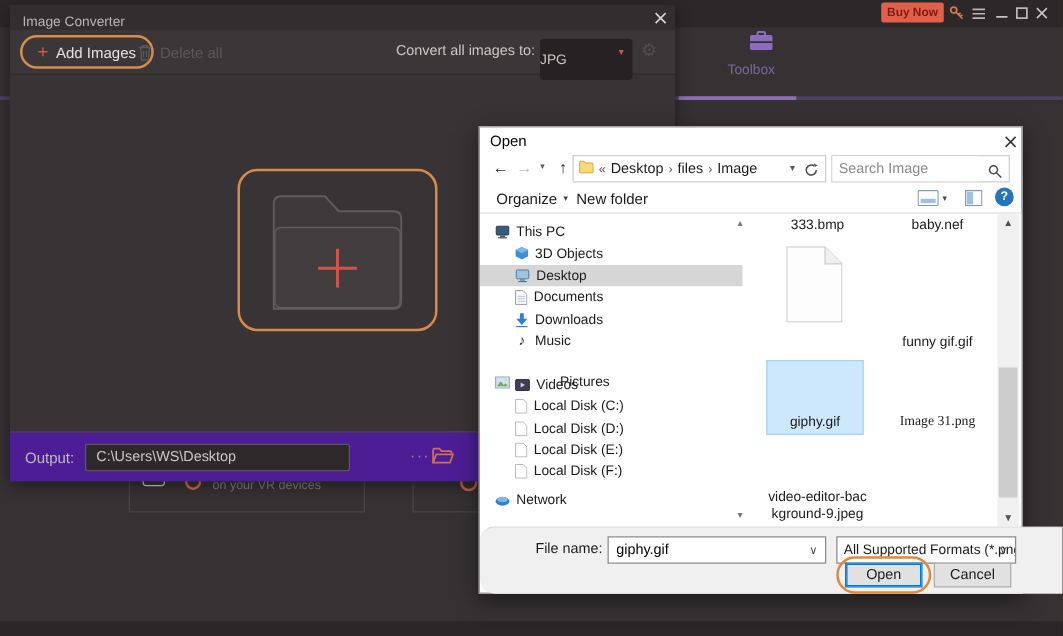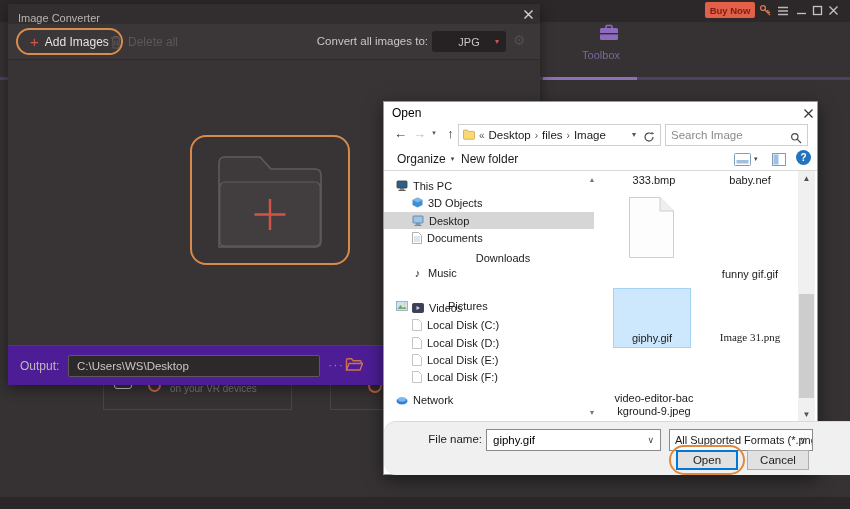--- a/index.html
+++ b/index.html
@@ -34,29 +34,29 @@
                 display:flex; align-items:flex-end; padding:0 10px; }
   .conv-title span { font-size:11px; color:#b9b4b3; }
   .conv-close { left:513px; top:3px; width:15px; height:15px; display:flex; align-items:center; justify-content:center; cursor:pointer; }
   .conv-toolbar { left:0; top:20px; width:532px; height:36px; background:#3b3738; border-bottom:1px solid #2f2b2c; }
   .btn-add { left:8px; top:4px; height:27px; padding:0 12px; border:2px solid #d98c4c; border-radius:14px;
              display:flex; align-items:center; gap:6px; cursor:pointer; }
   .btn-add .plus { color:#d4564a; font-size:15px; line-height:1; }
   .btn-add .lbl { color:#e6e1e0; font-size:12px; }
   .btn-del { left:102px; top:8px; height:20px; display:flex; align-items:center; gap:6px; color:#5d5757; font-size:12px; }
   .conv-convert-label { right:112px; top:11px; font-size:11.5px; color:#cbc6c5; }
-  .fmt-combo { left:424px; top:7px; width:74px; height:21px; background:#262223; border-radius:3px;
-               display:flex; align-items:center; justify-content:center; cursor:pointer; }
+  .fmt-combo { left:424px; top:7px; width:74px; height:33px; background:#262223; border-radius:3px;
+               display:flex; align-items:center; justify-content:flex-start; cursor:pointer; }
   .fmt-combo .val { font-size:11px; color:#ccc7c6; }
   .fmt-combo .arr { position:absolute; right:7px; top:6px; font-size:8px; color:#d0544a; }
   .gear { left:505px; top:9px; font-size:14px; color:#514c4d; line-height:1; }
   .drop-area { left:182px; top:131px; width:160px; height:130px; border:2px solid #d88a4a; border-radius:16px; cursor:pointer; }
   .conv-output { left:0; top:341px; width:532px; height:40px; background:#4c1d95; border-top:1px solid #4b4647; }
   .out-label { left:12px; top:13px; font-size:12px; color:#c0bbba; }
-  .out-input { left:60px; top:9px; width:252px; height:22px; background:#2d292a; border:1px solid #5d5859;
+  .out-input { left:60px; top:9px; width:212px; height:22px; background:#2d292a; border:1px solid #5d5859;
                border-radius:2px; color:#ccc7c6; font-size:11.5px; padding:0 8px;
                font-family:inherit; outline:none; }
   .out-dots { left:320px; top:11px; font-size:13px; color:#8e8988; letter-spacing:1px; cursor:pointer; }
 
   
   .dlg { left:383px; top:101px; width:435px; height:374px; background:#ffffff; border:1px solid #979797;
          box-shadow:0 5px 16px rgba(0,0,0,.5); z-index:5; color:#1b1b1b; }
   .dlg-title { left:8px; top:4px; font-size:12px; color:#000; }
   .dlg-close { left:417px; top:4px; width:15px; height:15px; display:flex; align-items:center; justify-content:center; cursor:pointer; }
   .nav-btn { top:23px; width:17px; height:16px; display:flex; align-items:center; justify-content:center;
@@ -308,21 +308,21 @@
         </svg>
       <span class="s-lbl">Desktop</span>
     </div>
     <div class="abs side-item" style="top:58px; padding-left:28px;">
       <svg width="10" height="12" viewBox="0 0 10 12">
           <path d="M0.5,0.5 H6.5 L9.5,3.5 V11.5 H0.5 Z" fill="#fff" stroke="#9a9a9a" stroke-width="0.8"></path>
           <path d="M2,5 H8 M2,7 H8 M2,9 H8" stroke="#9fc0e0" stroke-width="0.8"></path>
         </svg>
       <span class="s-lbl">Documents</span>
     </div>
-    <div class="abs side-item" style="top:76px; padding-left:28px;flex-direction:column;">
+    <div class="abs side-item" style="top:76px; padding-left:28px;">
       <svg width="11" height="12" viewBox="0 0 11 12">
           <path d="M4,0.5 H7 V5 H10 L5.5,10 L1,5 H4 Z" fill="#2f7fd6"></path>
           <rect x="1" y="10.8" width="9" height="1.1" fill="#2f7fd6"></rect>
         </svg>
       <span class="s-lbl">Downloads</span>
     </div>
     <div class="abs side-item" style="top:93px; padding-left:28px;">
       <span style="font-size:11px; color:#222; width:11px; text-align:center;">♪</span>
       <span class="s-lbl">Music</span>
     </div>

